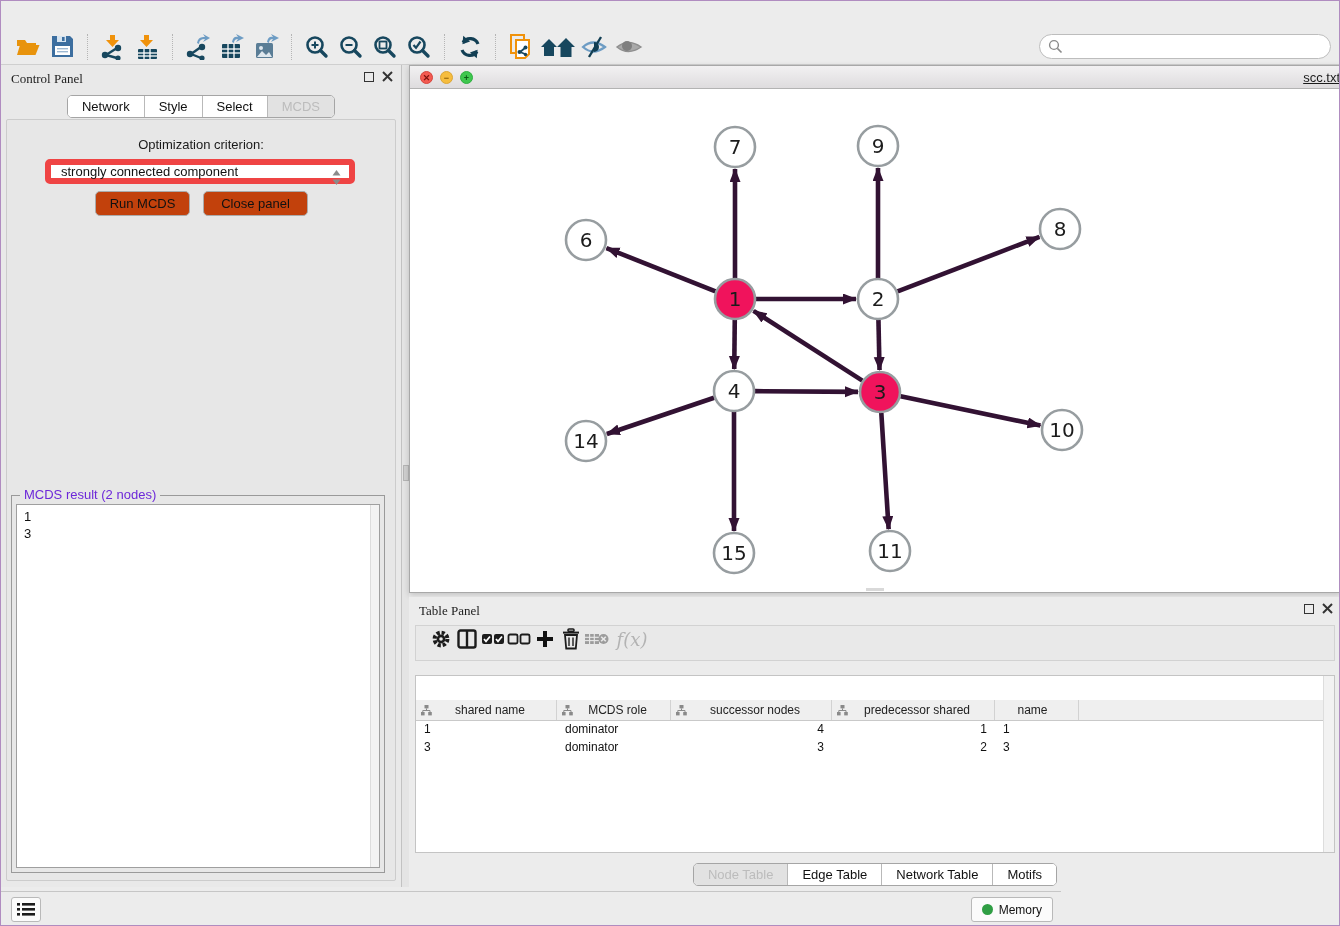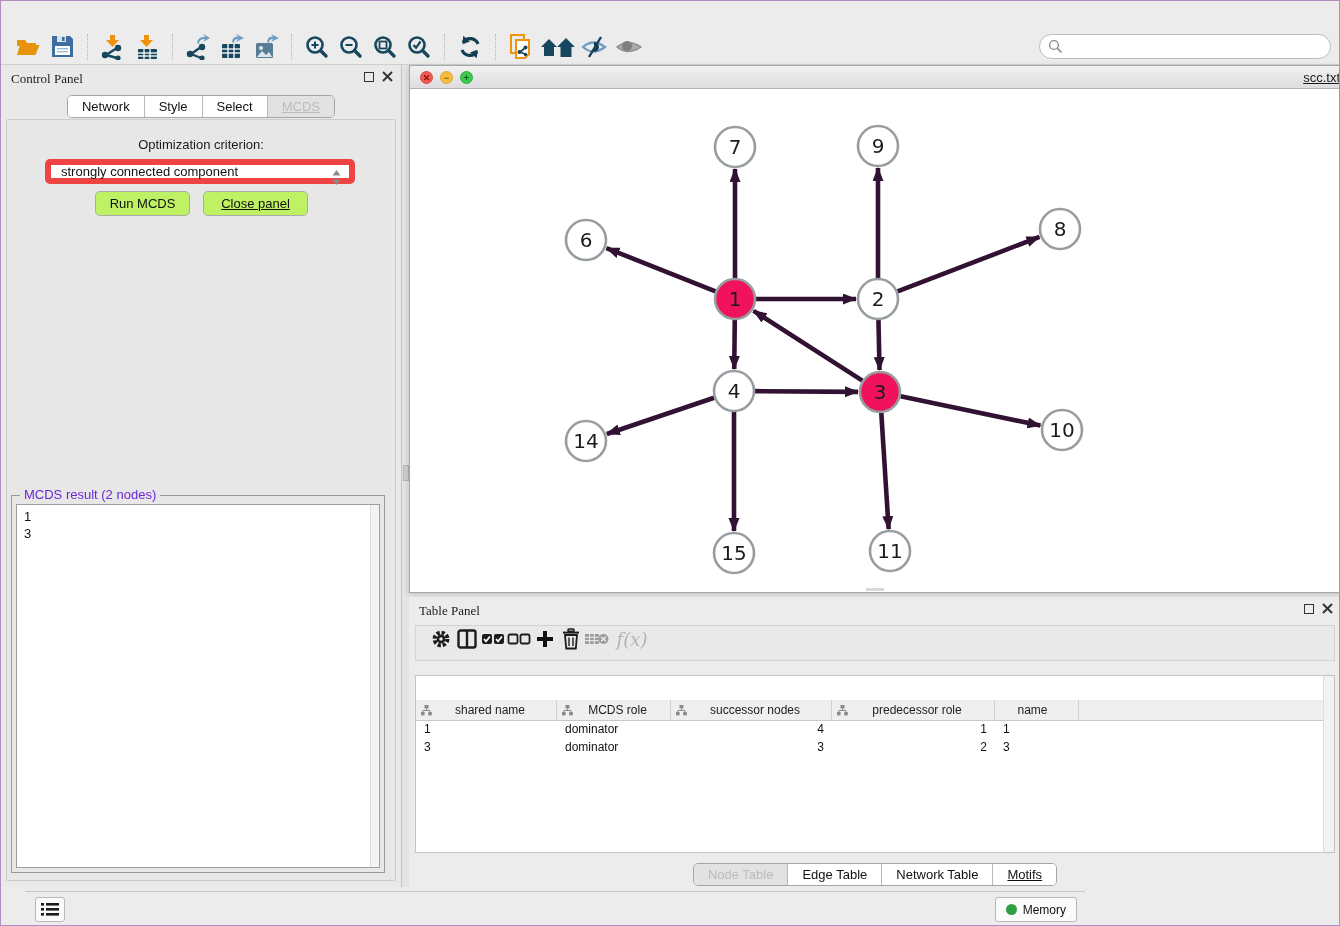--- a/index.html
+++ b/index.html
@@ -26,33 +26,33 @@
   .searchbox input { border:none; outline:none; font-size:13px; width:250px; background:transparent; }
 
   
   .control-panel { position:absolute; left:0; top:64px; width:400px; height:822px; background:#e9e9e9; }
   .panel-head { position:relative; height:26px;font-family:Liberation Serif, serif; }
   .panel-title { position:absolute; left:10px; top:6px; font-size:13px; color:#1c1c1c; }
   .panel-btns { position:absolute; right:8px; top:6px; display:flex; gap:8px; align-items:center; }
   .tabs-row { position:absolute; left:0; top:30px; width:100%; display:flex; justify-content:center; }
   .seg { display:flex; border:1px solid #a5a5a5; border-radius:5px; overflow:hidden; background:#fff; height:23px; }
   .seg .tab { padding:3px 14px; font-size:13px; color:#111; border-right:1px solid #b9b9b9; background:#fff; white-space:nowrap; }
-  .seg .tab:last-child { border-right:none;text-decoration:underline; }
+  .seg .tab:last-child { border-right:none; }
   .seg .tab.active { background:#e2e2e2; color:#bcbcbc; }
   .tab-content { position:absolute; left:5px; top:54px; width:390px; height:762px;
                  background:#e7e7e7; border:1px solid #cccccc; border-radius:2px; }
   .opt-label { position:absolute; left:0; top:72px; width:100%; text-align:center; font-size:13px; color:#1a1a1a; }
   .dropdown { position:absolute; left:44px; top:94px; width:310px; height:25px; background:#fff;
               border:6px solid #ef4444; border-radius:5px; display:flex; align-items:center;
               padding:0 24px 0 10px; font-size:13px; color:#111; }
   .dd-stepper { position:absolute; right:7px; top:4px; }
-  .btn { background:#bef264; border:1px solid #ababab; border-radius:5px; font-size:13px; color:#111;
+  .btn { background:#c2410c; border:1px solid #ababab; border-radius:5px; font-size:13px; color:#111;
          height:25px; display:inline-flex; align-items:center; justify-content:center; }
   .run-btn { position:absolute; left:94px; top:126px; width:95px; }
-  .close-btn { position:absolute; left:202px; top:126px; width:105px;text-decoration:underline; }
+  .close-btn { position:absolute; left:202px; top:126px; width:105px; }
   .fieldset { position:absolute; left:10px; top:430px; width:374px; height:378px; border:1px solid #9a9a9a; }
   .fieldset-legend { position:absolute; left:8px; top:-9px; background:#e7e7e7; padding:0 4px; font-size:13px; color:#6d28d9; }
   .result-box { position:absolute; left:4px; top:8px; right:4px; bottom:4px; background:#fff; border:1px solid #9f9f9f; }
   .result-text { padding:3px 7px; font-size:13px; line-height:17px; color:#111; white-space:pre; font-family:"Liberation Sans",sans-serif; }
   .result-scroll { position:absolute; right:0; top:0; width:9px; height:100%; background:#f3f3f3; border-left:1px solid #ddd; }
 
   
   .vsplit { position:absolute; left:400px; top:64px; width:8px; height:822px; background:#e4e4e4; border-left:1px solid #c2c2c2; }
   .vsplit .grip { position:absolute; left:1px; top:400px; width:6px; height:16px; background:#cfcfcf; border:1px solid #b5b5b5; }
 
@@ -79,21 +79,21 @@
   .th { display:flex; align-items:center; border-right:1px solid #d2d2d2; font-size:12px; color:#222; position:relative; }
   .th .th-label { flex:1; text-align:center; padding-right:8px; }
   .th .tree-ico { margin-left:5px; }
   .trow { display:flex; height:18px; font-size:12px; color:#111; }
   .td { padding:1px 8px; overflow:hidden; white-space:nowrap; }
   .td.num { text-align:right; }
   .tbl-scroll { position:absolute; right:0; top:0; width:11px; height:100%; background:#f2f2f2; border-left:1px solid #ddd; }
   .tp-tabs { position:absolute; left:0; top:266px; width:100%; display:flex; justify-content:center; }
 
   
-  .statusbar { position:absolute; left:0; top:890px; width:1060px; height:36px; background:#ececec; border-top:1px solid #c6c6c6;margin-left:24px; }
+  .statusbar { position:absolute; left:0; top:890px; width:1060px; height:36px; background:#ececec; border-top:1px solid #c6c6c6; }
   .console-btn { position:absolute; left:10px; top:5px; width:30px; height:25px; background:#fbfbfb;
                  border:1px solid #b9b9b9; border-radius:3px; display:flex; align-items:center; justify-content:center; }
   .memory-btn { position:absolute; right:8px; top:5px; height:25px; padding:0 10px; background:#fbfbfb;
                 border:1px solid #b9b9b9; border-radius:3px; display:flex; align-items:center; gap:6px; font-size:12px; color:#111; }
   .mem-dot { width:11px; height:11px; border-radius:50%; }
 
   .icon-x line { stroke:#333; stroke-width:2; }
   .float-sq { width:10px; height:10px; border:1.5px solid #333; background:transparent; }
 </style>
 </head>
@@ -501,21 +501,21 @@
           </div>
           <div class="th" style="width: 163px;">
             <span class="tree-ico">
               <svg width="11" height="11" viewBox="0 0 11 11">
                 <rect x="3.5" y="0" width="4" height="3.4" fill="#8a8a8a"></rect>
                 <rect x="0" y="7" width="3.6" height="3.4" fill="#8a8a8a"></rect>
                 <rect x="7.2" y="7" width="3.6" height="3.4" fill="#8a8a8a"></rect>
                 <path d="M5.5 3.4 V5.5 M1.8 7 V5.5 H9 V7" stroke="#8a8a8a" stroke-width="1" fill="none"></path>
               </svg>
             </span>
-            <span class="th-label">predecessor role</span>
+            <span class="th-label">predecessor shared</span>
           </div>
           <div class="th" style="width: 84px;">
             <span class="th-label">name</span>
           </div>
           <div class="th" style="flex: 1 1 0%;"></div>
         </div>
       <div id="table-body">
           <div class="trow">
             <div class="td" style="width: 141px;">1</div>
             <div class="td" style="width: 114px;">dominator</div>

